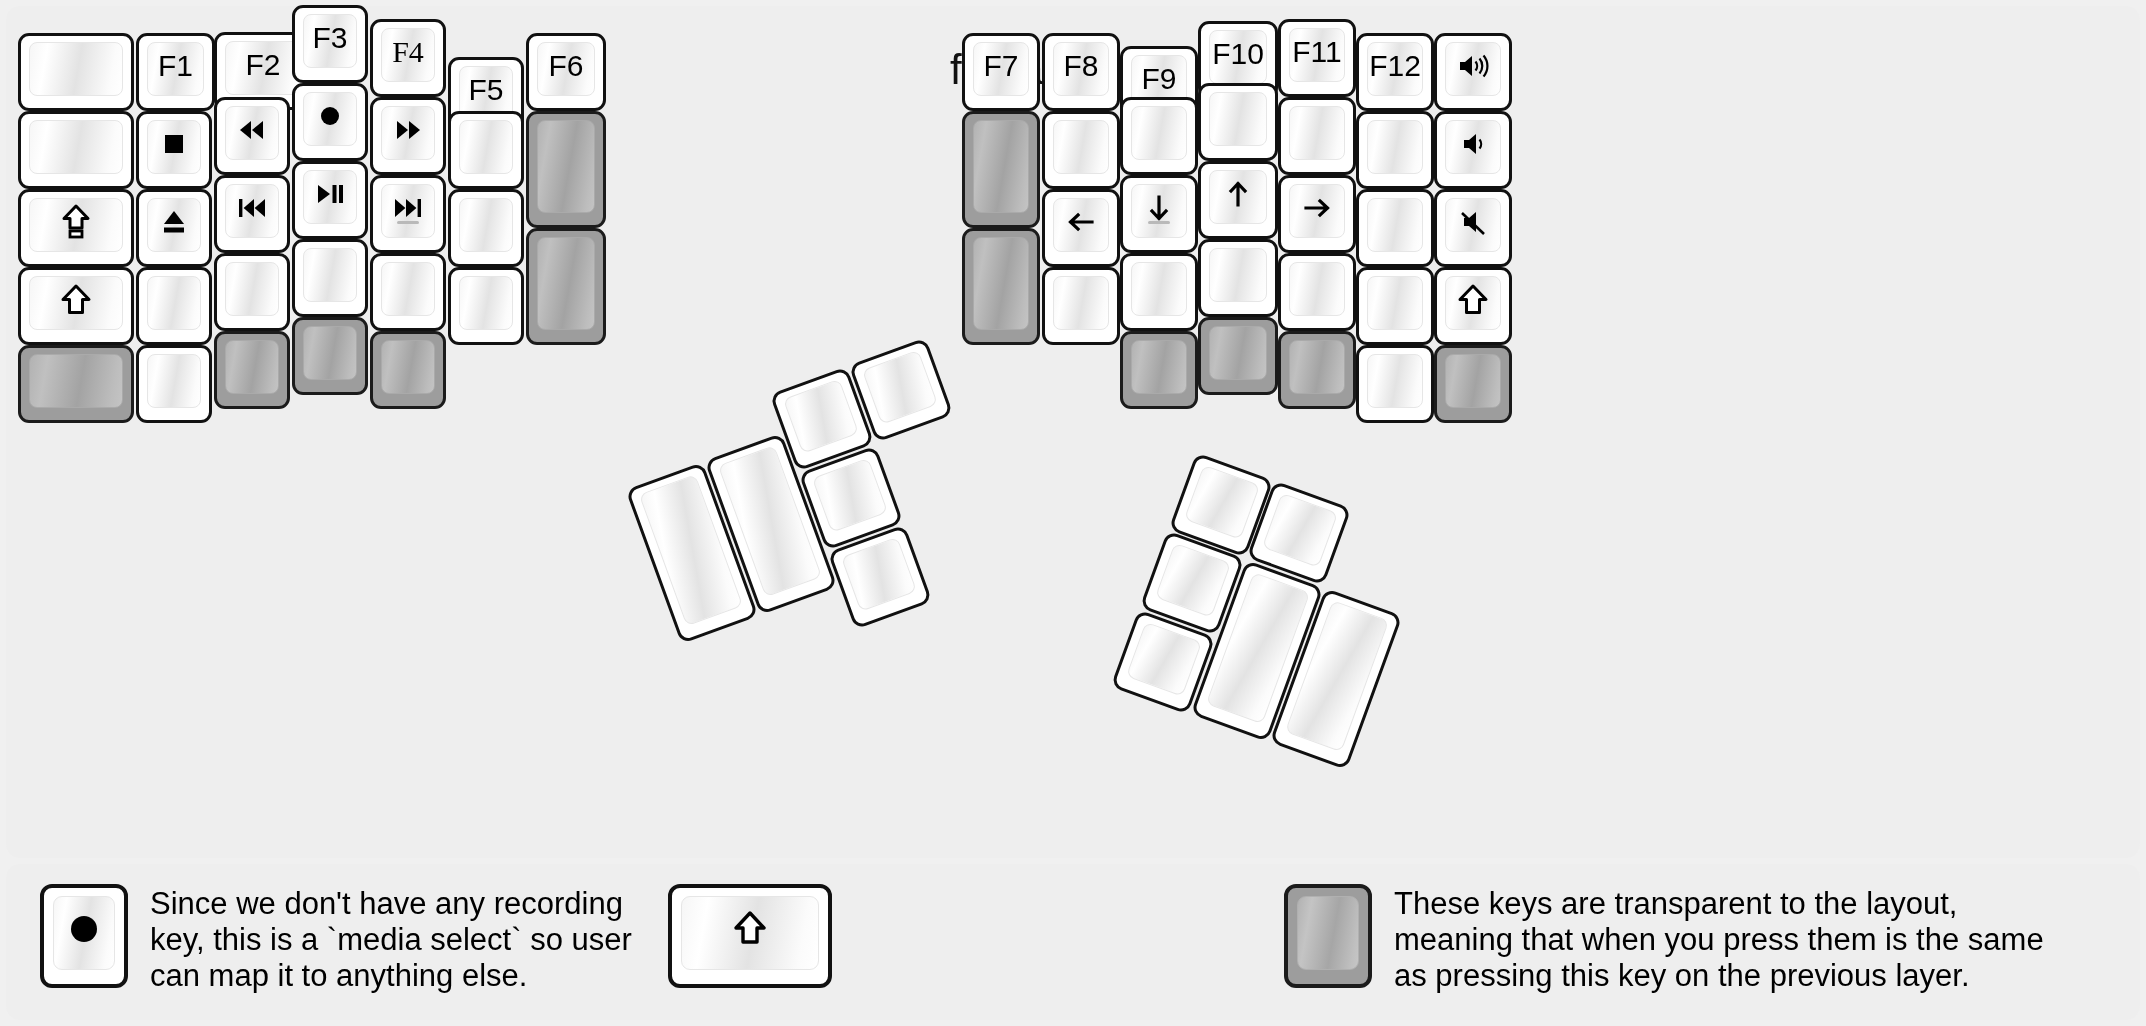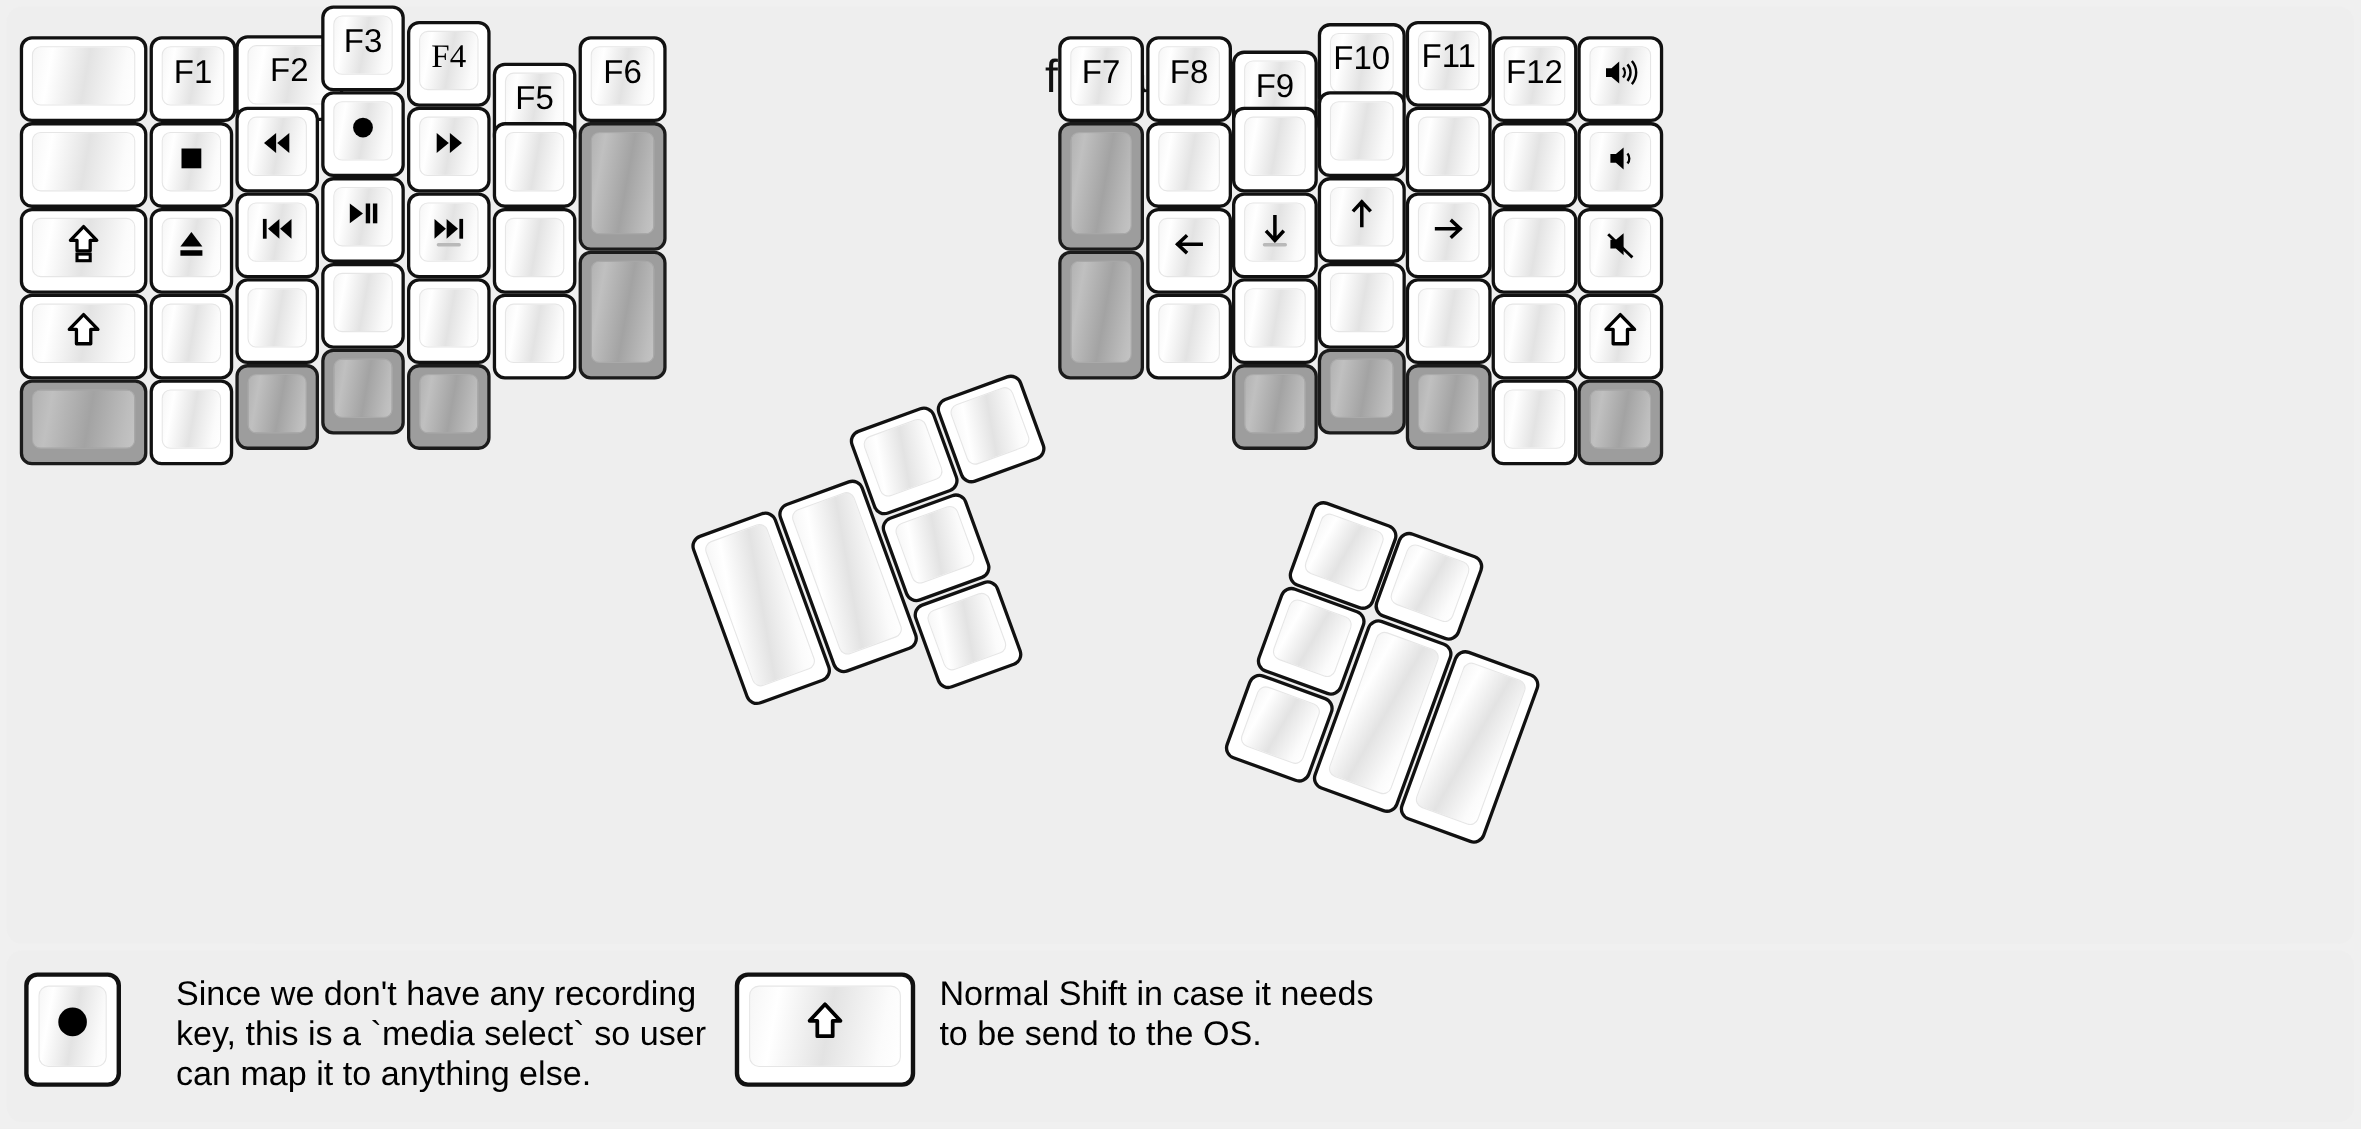--- a/index.html
+++ b/index.html
@@ -497,21 +497,21 @@
       <div class="key" style="left: 1215.69px; top: 568.741px; width: 82px; height: 164px; transform: rotate(20deg); transform-origin: center center;">
         <div class="top"></div>
         <div class="lbl"></div>
       </div>
       <div class="key" style="left: 1294.62px; top: 597.471px; width: 82px; height: 164px; transform: rotate(20deg); transform-origin: center center;">
         <div class="top"></div>
         <div class="lbl"></div>
       </div>
     </div>
 
-  <div class="legend-item" style="left:22px;gap:28px;">
+  <div class="legend-item" style="left:40px;">
     <div class="legend-key" style="width:88px;height:104px;">
       <div class="top"></div>
       <div class="lbl">
         <svg class="gsvg" width="40" height="40" viewBox="0 0 40 40">
             <circle cx="20" cy="20" r="13" fill="#000"></circle>
           </svg>
       </div>
     </div>
     <div class="legend-text">Since we don't have any recording
 key, this is a `media select` so user
@@ -520,18 +520,24 @@
 
   <div class="legend-item" style="left:668px;">
     <div class="legend-key" style="width:164px;height:104px;">
       <div class="top"></div>
       <div class="lbl">
         <svg class="gsvg" width="34" height="40" viewBox="0 0 34 40">
           <path d="M17 4 L31 19 L24 19 L24 33 L10 33 L10 19 L3 19 Z" fill="#fff" stroke="#000" stroke-width="3.4" stroke-linejoin="round"></path>
         </svg>
       </div>
     </div>
-    <div class="legend-text">Normal Shift in case it needs
-to be send to the OS.</div>
   </div>
 
+  <div class="legend-item" style="left:1284px;">
+    <div class="legend-key trans" style="width:88px;height:104px;">
+      <div class="top"></div>
+    </div>
+    <div class="legend-text">These keys are transparent to the layout,
+meaning that when you press them is the same
+as pressing this key on the previous layer.</div>
+  </div>
 
 </div>
 
 </body></html>

